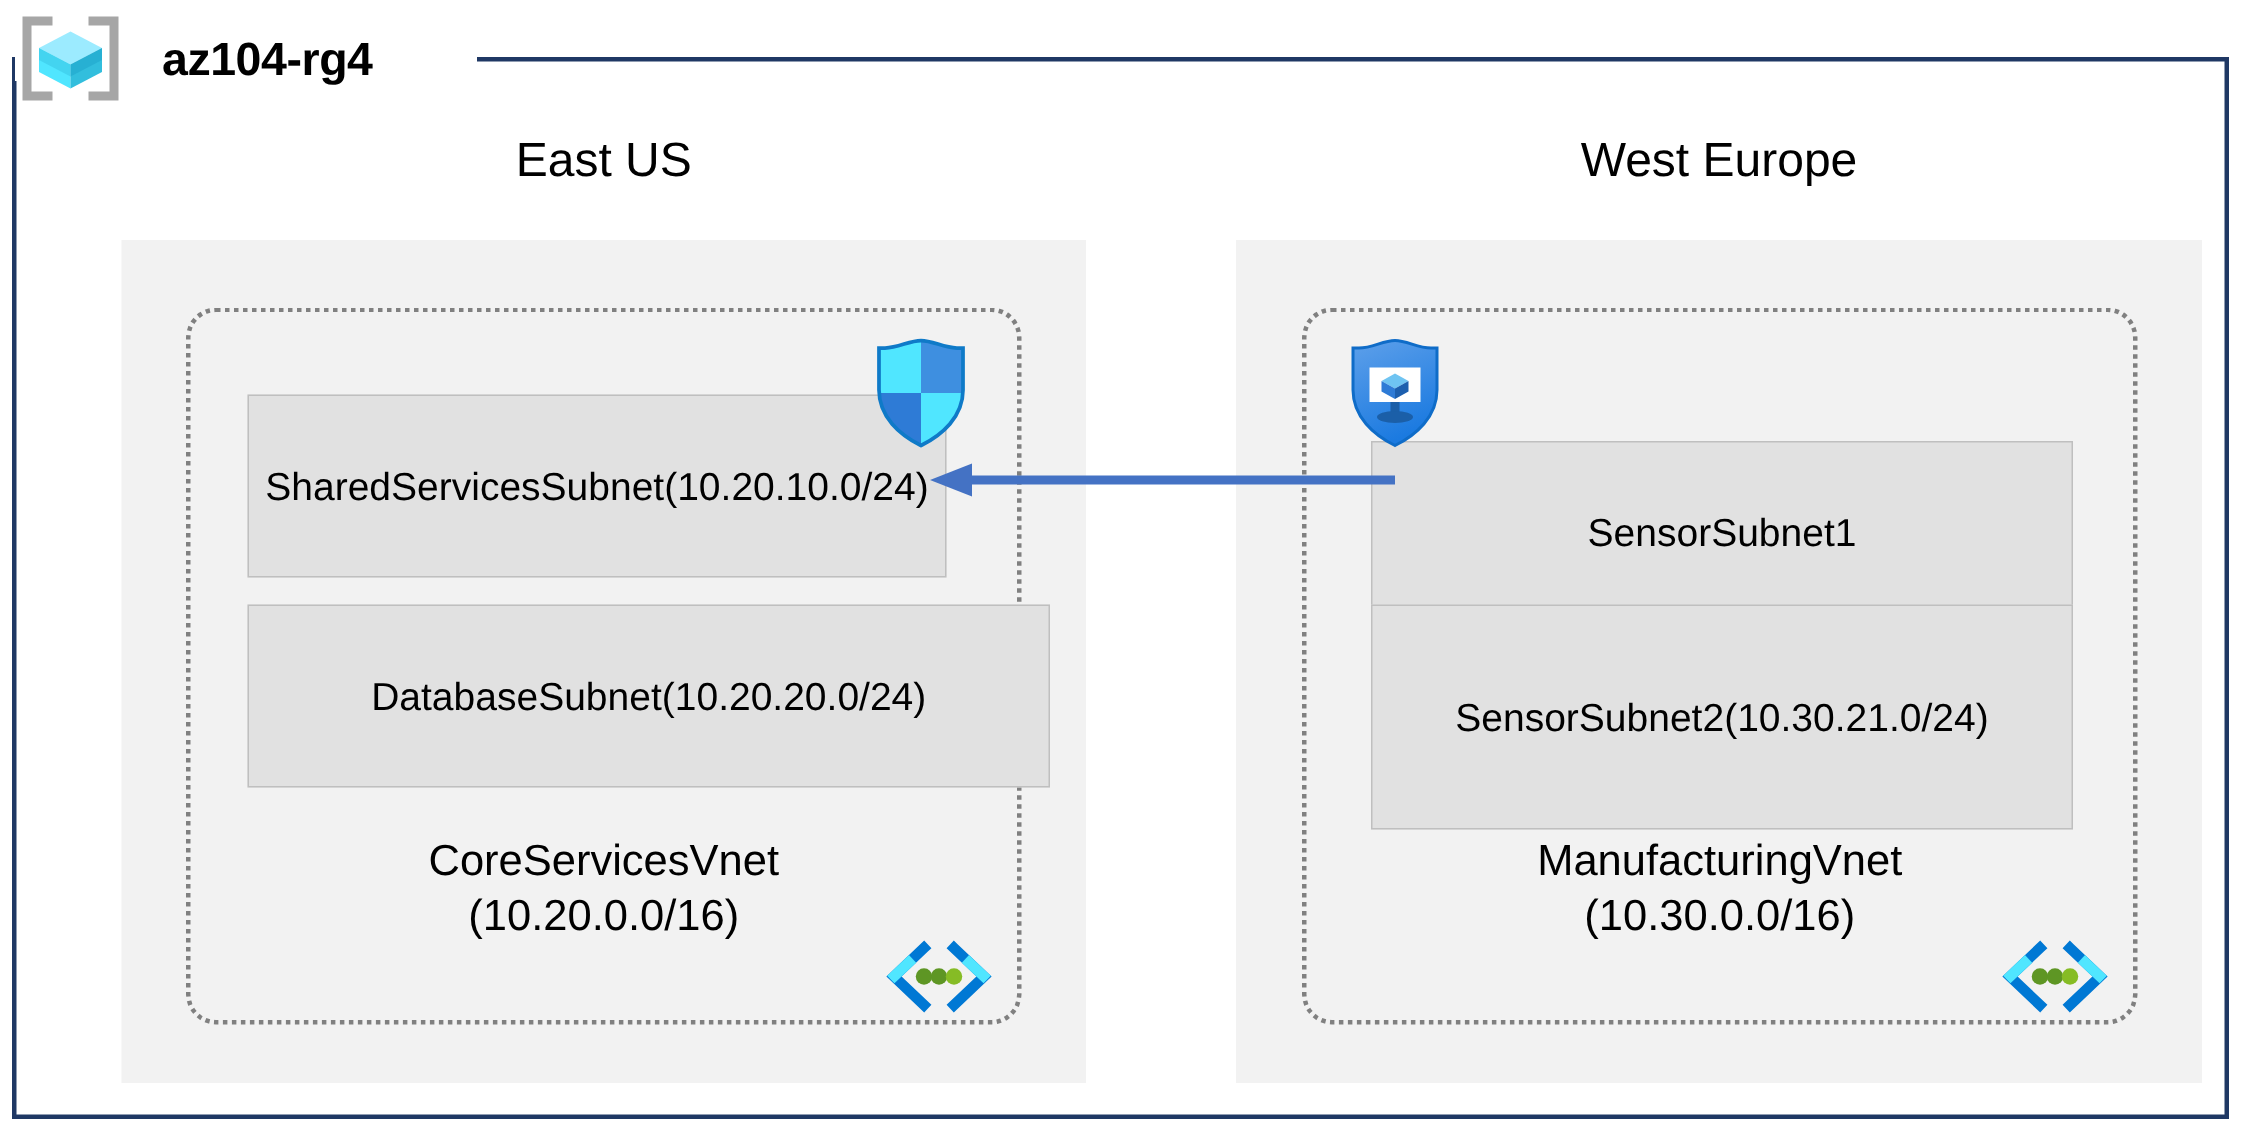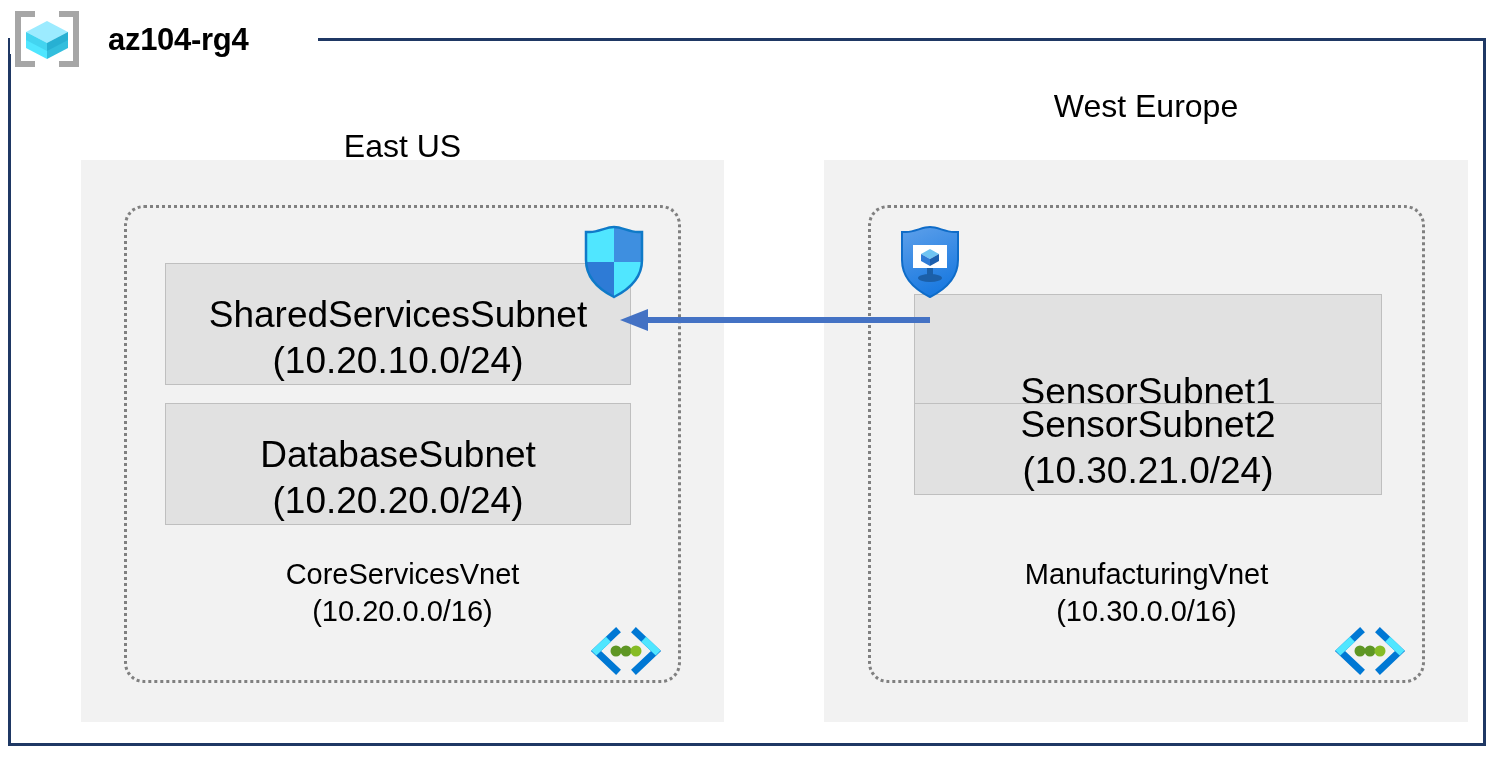--- a/index.html
+++ b/index.html
@@ -15,47 +15,47 @@
 
   #rg-header{position:absolute;left:12px;top:8px;height:62px;
              display:flex;align-items:center;gap:26px;}
   #rg-icon{width:70px;height:58px;position:relative;flex:0 0 auto;}
   #rg-title{font-size:31px;font-weight:bold;letter-spacing:-0.3px;
             line-height:1;white-space:nowrap;color:#000;}
 
   
   .region-label{position:absolute;top:90px;font-size:32px;line-height:1;
                 text-align:center;white-space:nowrap;}
-  #region-label-0{left:81px;width:643px;margin-top:40px;}
+  #region-label-0{left:81px;width:643px;}
   #region-label-1{left:824px;width:644px;}
 
   .region-box{position:absolute;top:160px;height:562px;background:#F2F2F2;}
   #region-box-0{left:81px;width:643px;}
   #region-box-1{left:824px;width:644px;}
 
   
   .vnet{position:absolute;top:205px;height:478px;box-sizing:border-box;
         border:3px dotted #808080;border-radius:20px;background:transparent;}
   #vnet-0{left:124px;width:557px;}
   #vnet-1{left:868px;width:557px;}
 
   .vnet-caption{position:absolute;width:100%;left:0;top:348px;
                 text-align:center;font-size:29px;line-height:1.28;}
 
   .vnet-icon{position:absolute;right:16px;bottom:6px;width:72px;height:46px;}
 
   
   .subnet{position:absolute;box-sizing:border-box;background:#E1E1E1;
-          border:1px solid #BFBFBF;display:flex;flex-direction:column;
-          align-items:center;justify-content:flex-end;
-          font-size:37px;line-height:1.25;text-align:center;}
+          border:1px solid #BFBFBF;display:flex;flex-direction:row;
+          align-items:center;justify-content:center;
+          font-size:26px;line-height:1.25;text-align:center;}
   #subnet-0-0{left:165px;top:263px;width:466px;height:122px;}
-  #subnet-0-1{left:165px;top:403px;width:466px;height:122px;}
+  #subnet-0-1{left:165px;top:403px;width:535px;height:122px;}
   #subnet-1-0{left:914px;top:263px;width:468px;height:122px;margin-top:31px;}
-  #subnet-1-1{left:914px;top:403px;width:468px;height:92px;}
+  #subnet-1-1{left:914px;top:403px;width:468px;height:150px;}
 
   
   #nsg-icon-wrap{position:absolute;left:580px;top:224px;width:68px;height:76px;}
   #defender-icon-wrap{position:absolute;left:896px;top:224px;width:68px;height:76px;}
 
   
   #peering-arrow{position:absolute;left:620px;top:306px;width:310px;height:28px;}
 
   svg{display:block;overflow:visible;}
 </style>

